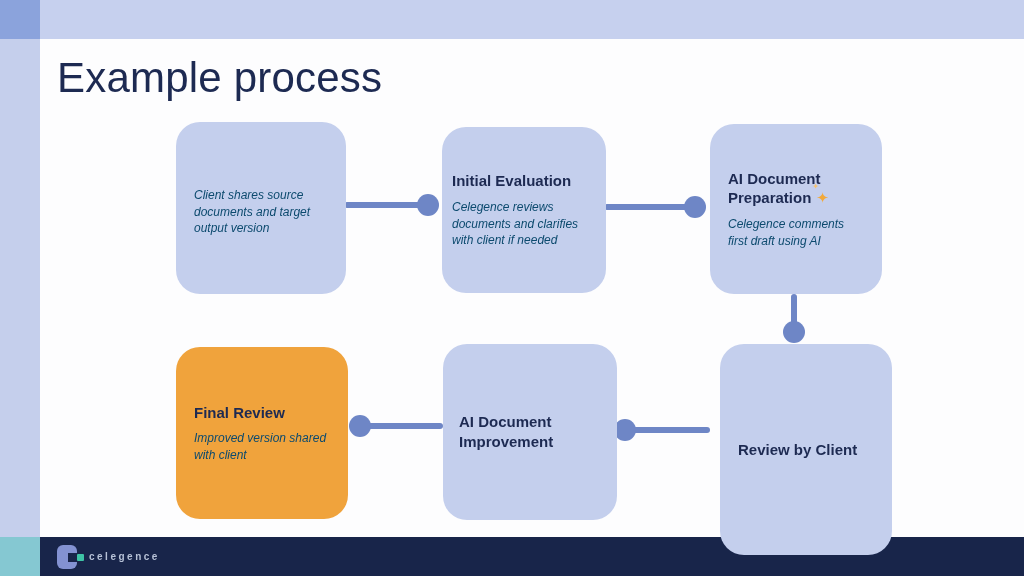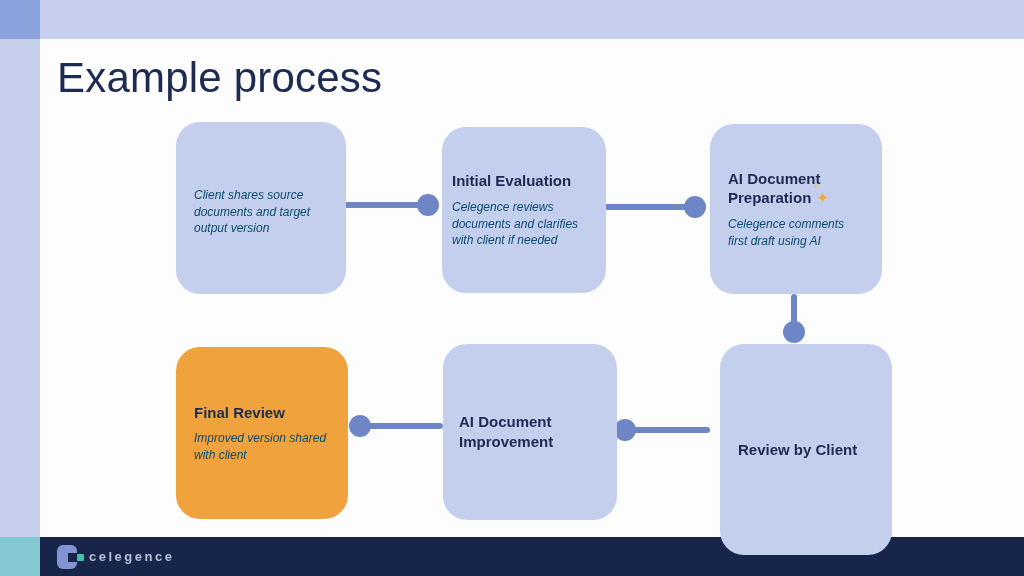--- a/index.html
+++ b/index.html
@@ -59,21 +59,21 @@
   .c4-dot{left:614px;top:419px;}
   .c5-line{left:360px;top:423px;width:83px;height:6px;}
   .c5-dot{left:349px;top:415px;}
 
   
   .logo{display:flex;align-items:center;gap:10px;}
   .logo-mark{position:relative;width:22px;height:24px;}
   .logo-mark .base{position:absolute;left:0;top:0;width:20px;height:24px;background:var(--logo-blue);border-radius:6px;}
   .logo-mark .notch{position:absolute;right:2px;top:8px;width:9px;height:9px;background:var(--footer-navy);}
   .logo-mark .chip{position:absolute;right:-5px;top:9px;width:7px;height:7px;background:var(--logo-teal);border-radius:1px;}
-  .logo-text{font-size:13px;font-weight:600;letter-spacing:2.5px;color:var(--logo-text-color);}
+  .logo-text{font-size:10px;font-weight:600;letter-spacing:2.5px;color:var(--logo-text-color);}
 </style>
 </head>
 <body>
 
 <div class="slide">
 
   <div class="top-band"></div>
   <div class="corner-square"></div>
   <div class="left-strip"></div>
   <div class="teal-square"></div>

